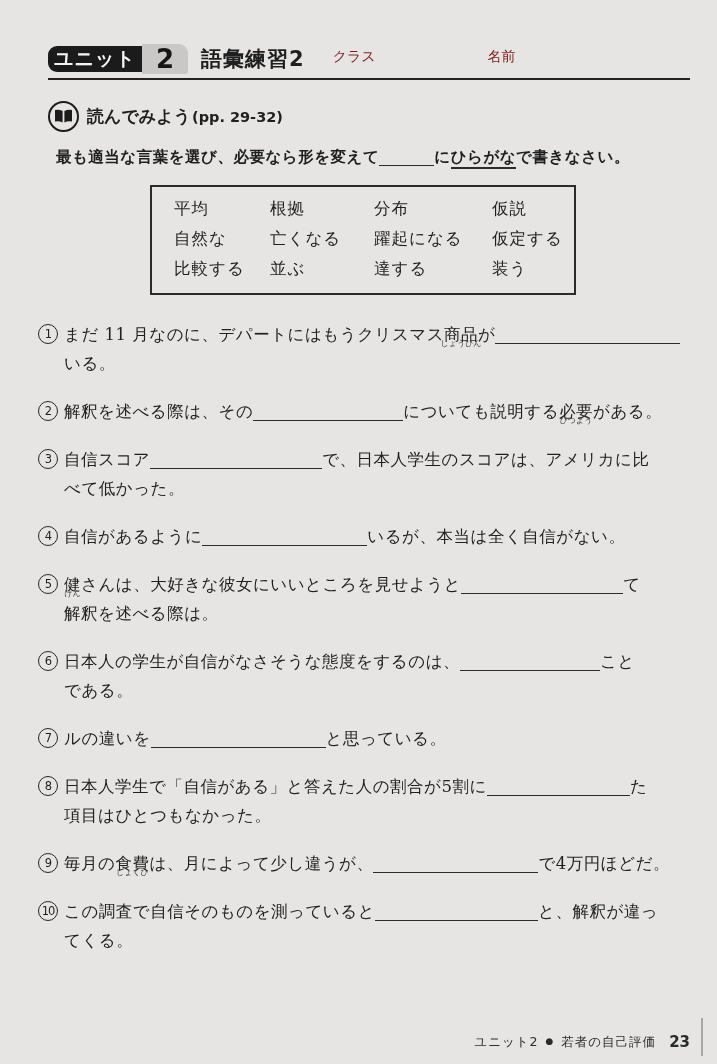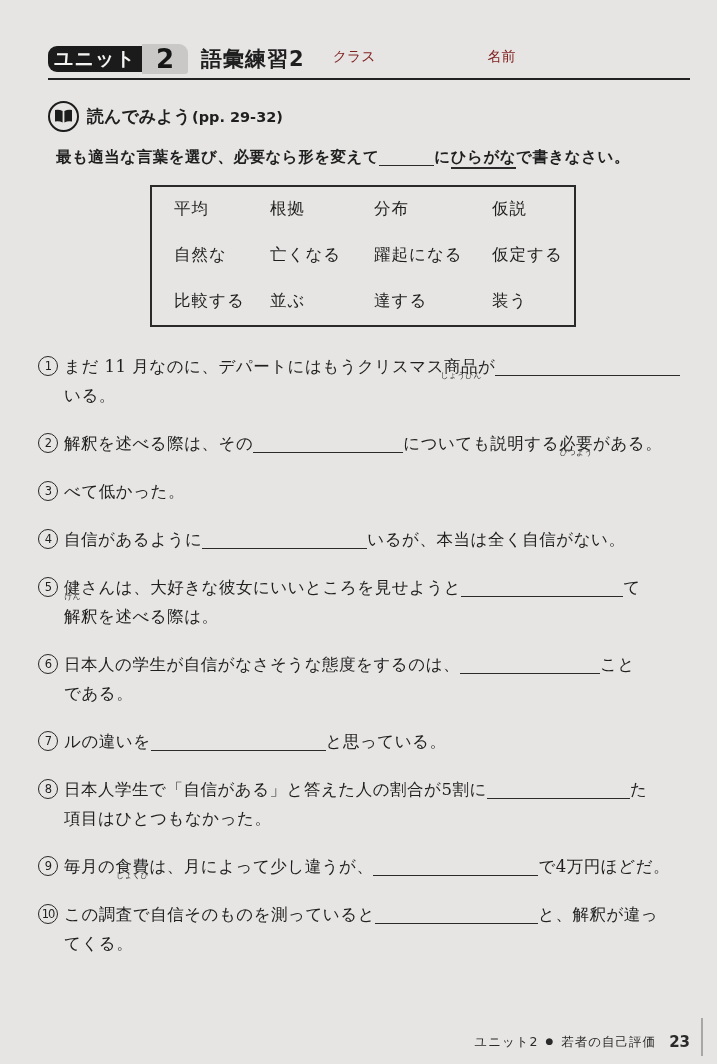--- a/index.html
+++ b/index.html
@@ -50,21 +50,21 @@
   .instr-blank { display:inline-block; width:55px; border-bottom:1.5px solid #2b2b2b; vertical-align:-4px; height:14px; }
   .u-line { border-bottom:2px solid #2b2b2b; padding-bottom:1px; }
 
   
   .word-box {
     margin:17px 0 0 102px; width:426px;
     border:2px solid #2a2a2a;
     padding:11px 1px 13px 22px;
     display:grid;
     grid-template-columns:96px 104px 118px 1fr;
-    row-gap:24px;
+    row-gap:8px;
     font-family:"DejaVu Serif","Liberation Serif",serif;
     font-size:16.5px; letter-spacing:1px;
   }
 
   
   .questions { margin-top:25px; }
   .question { display:flex; margin-bottom:19px; font-family:"DejaVu Serif","Liberation Serif",serif; font-size:16.5px; }
   .qnum {
     flex:0 0 20px; height:20px; margin:4px 6px 0 -10px;
     border:1.3px solid #262626; border-radius:50%;
@@ -150,20 +150,21 @@
         </div>
         <div class="question">
           <span class="qnum">2</span>
           <div class="qbody">
             <div class="qline"><span>解釈を述べる際は、その</span><span class="blank" style="width: 150px;"></span><span>についても説明する</span><span class="rubyb"><span>必要</span><span class="rt">ひつよう</span></span><span>がある。</span></div>
           </div>
         </div>
         <div class="question">
           <span class="qnum">3</span>
           <div class="qbody">
+            <div class="qline"><span>自信スコア</span><span class="blank" style="width: 172px;"></span><span>で、日本人学生のスコアは、アメリカに比</span></div>
             <div class="qline"><span>べて低かった。</span></div>
           </div>
         </div>
         <div class="question">
           <span class="qnum">4</span>
           <div class="qbody">
             <div class="qline"><span>自信があるように</span><span class="blank" style="width: 165px;"></span><span>いるが、本当は全く自信がない。</span></div>
           </div>
         </div>
         <div class="question">

